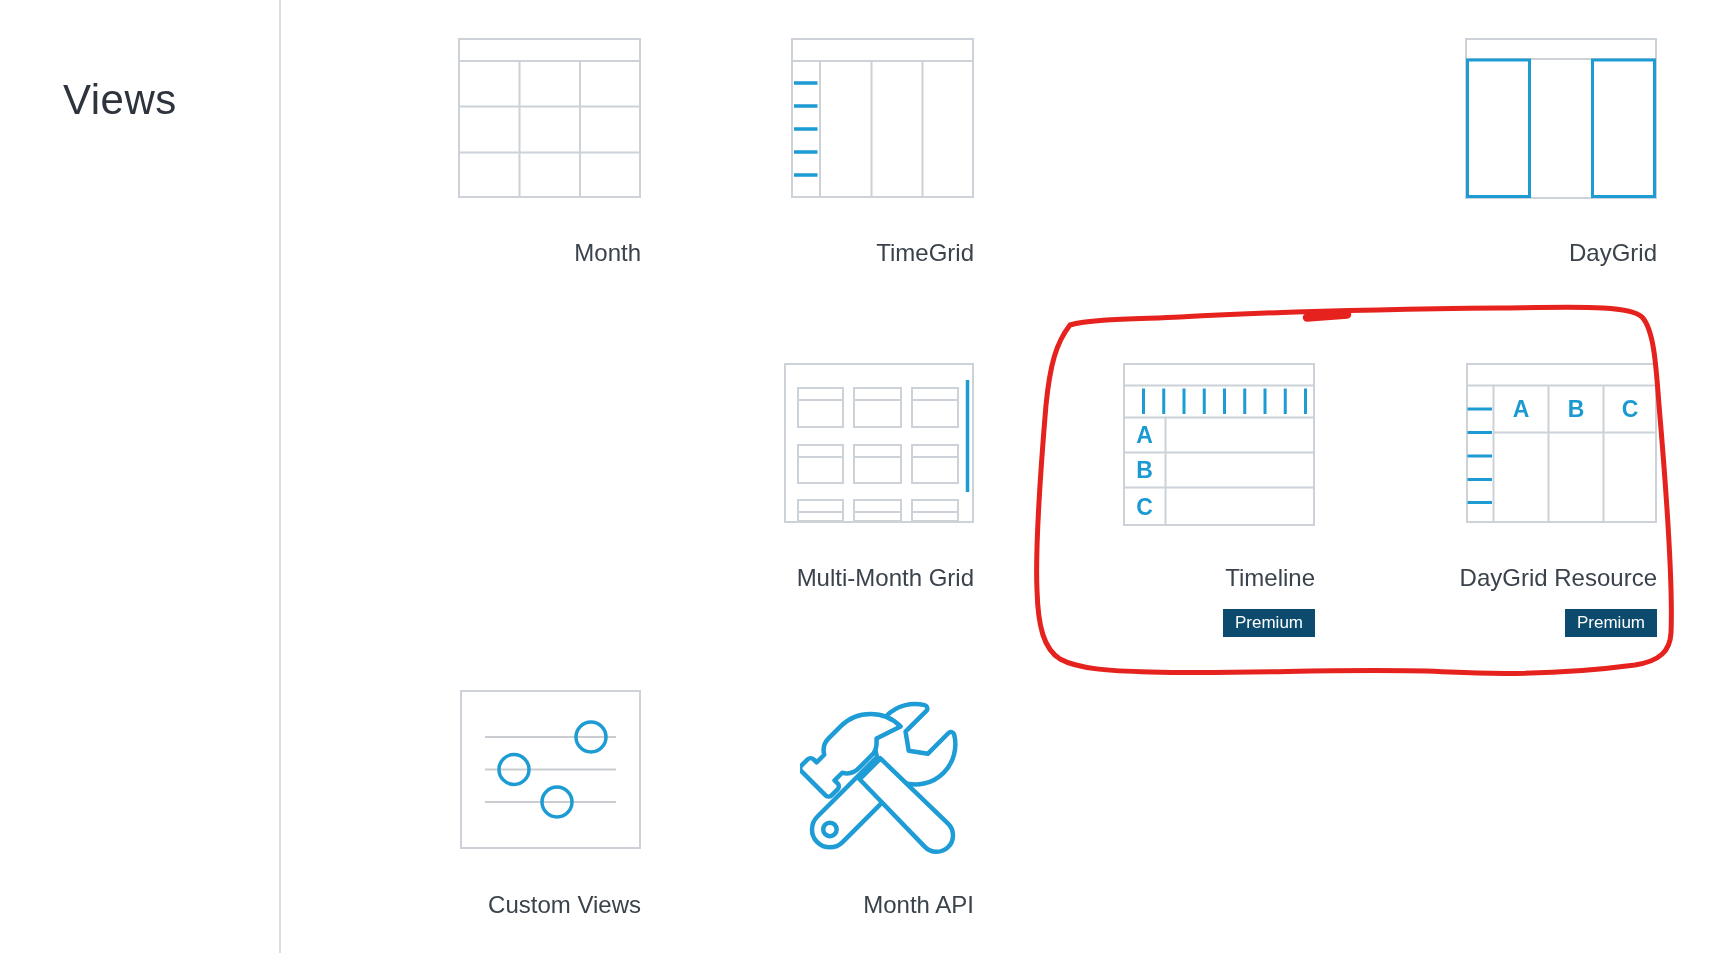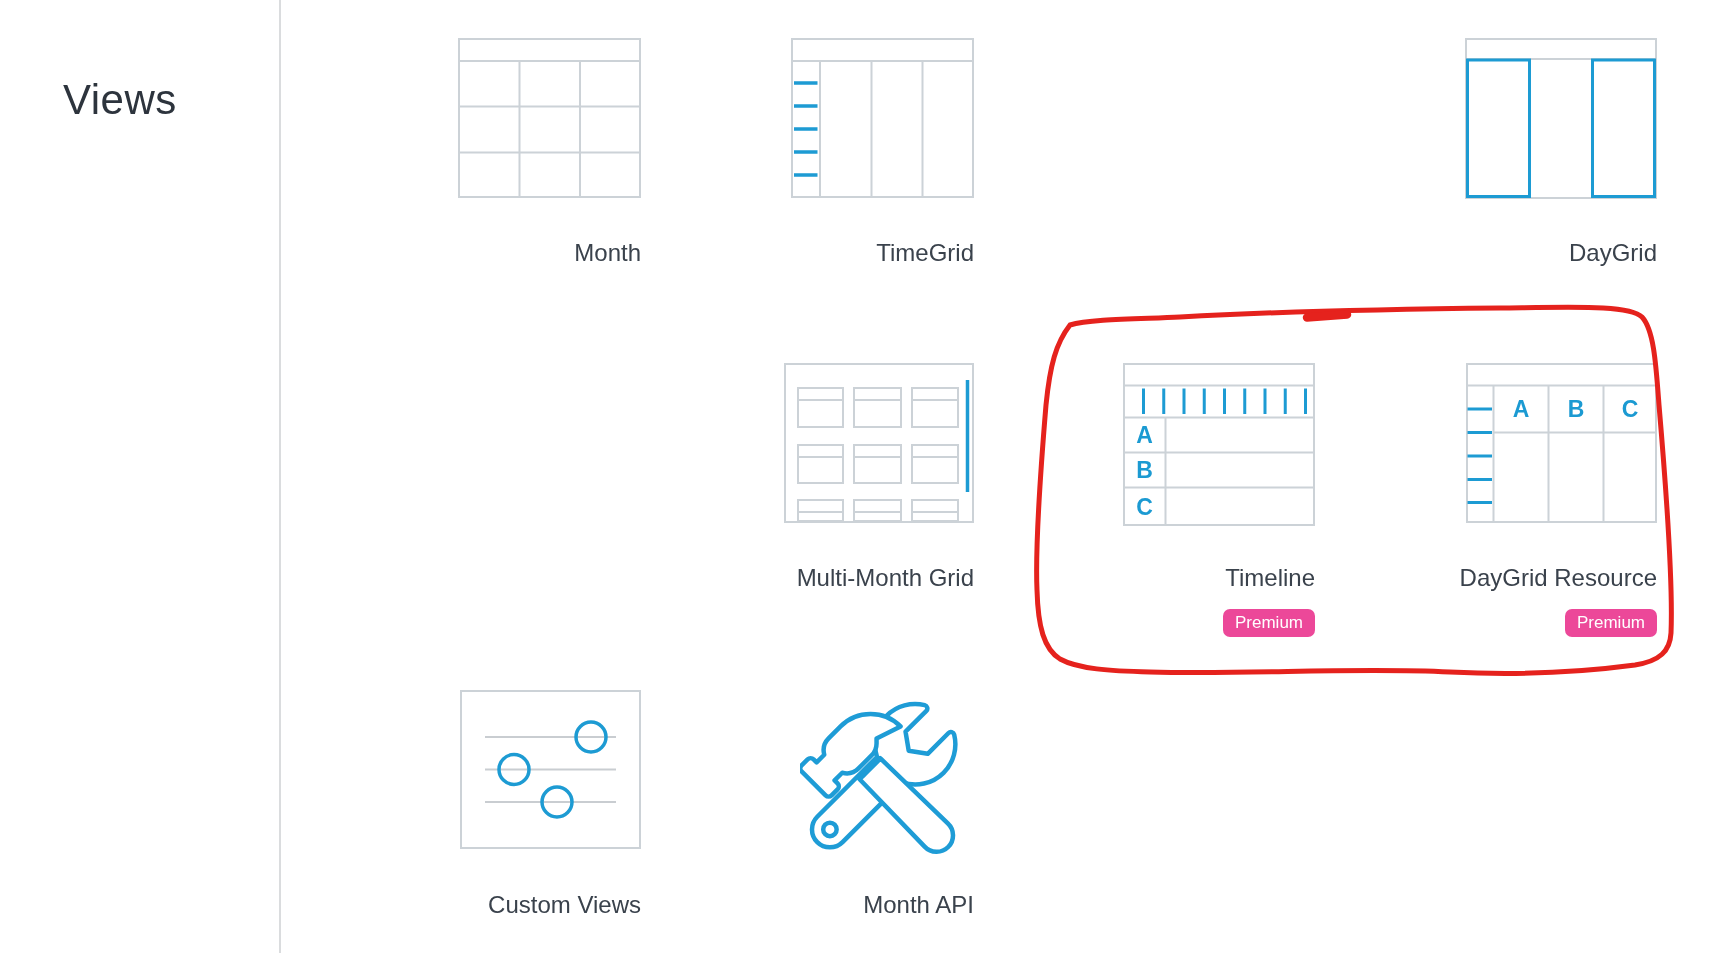--- a/index.html
+++ b/index.html
@@ -4,22 +4,22 @@
 <style>
   html,body{margin:0;padding:0;background:#fff;}
   .canvas{position:relative;width:1725px;height:976px;background:#fff;overflow:hidden;
           font-family:"Liberation Sans","DejaVu Sans",sans-serif;}
   .page-heading{position:absolute;left:63px;top:48px;font-size:42px;font-weight:400;
                 color:#2d343d;letter-spacing:.5px;}
   .divider{position:absolute;left:279px;top:0;width:2px;height:953px;background:#dadcde;}
   .card{position:absolute;width:280px;display:flex;flex-direction:column;align-items:flex-end;cursor:pointer;}
   .iconwrap{height:163px;display:flex;align-items:flex-start;justify-content:center;}
   .card-label{margin-top:39px;font-size:24px;line-height:25px;color:#3a424c;white-space:nowrap;text-align:center;}
-  .badge{margin-top:19px;background:#ec4899;color:#fff;font-size:17px;line-height:17px;
-         padding:5px 12px 6px;border-radius:7px;}
+  .badge{margin-top:19px;background:#0c4a6e;color:#fff;font-size:17px;line-height:17px;
+         padding:5px 12px 6px;border-radius:0;}
   
   .c1{left:361px}.c2{left:694px}.c3{left:1035px}.c4{left:1377px}
   .r1{top:38px}.r2{top:363px}.r3{top:690px}
   .annotation{position:absolute;left:1014px;top:293px;pointer-events:none;}
   svg{display:block;}
   .gray-stroke{stroke:#ccd2d7;stroke-width:2;fill:none;}
   .blue-stroke{stroke:#1d9bd3;fill:none;}
   .blue-letter{fill:#1b9ad2;font-family:"Liberation Sans","DejaVu Sans",sans-serif;
                font-weight:bold;font-size:23px;}
   .viewapi-svg{transform:translateX(-14px);}

